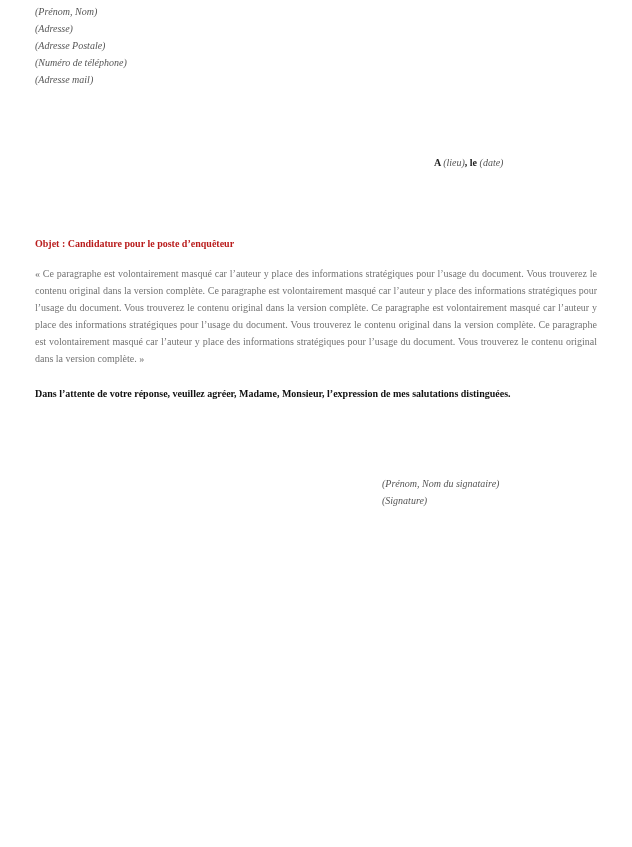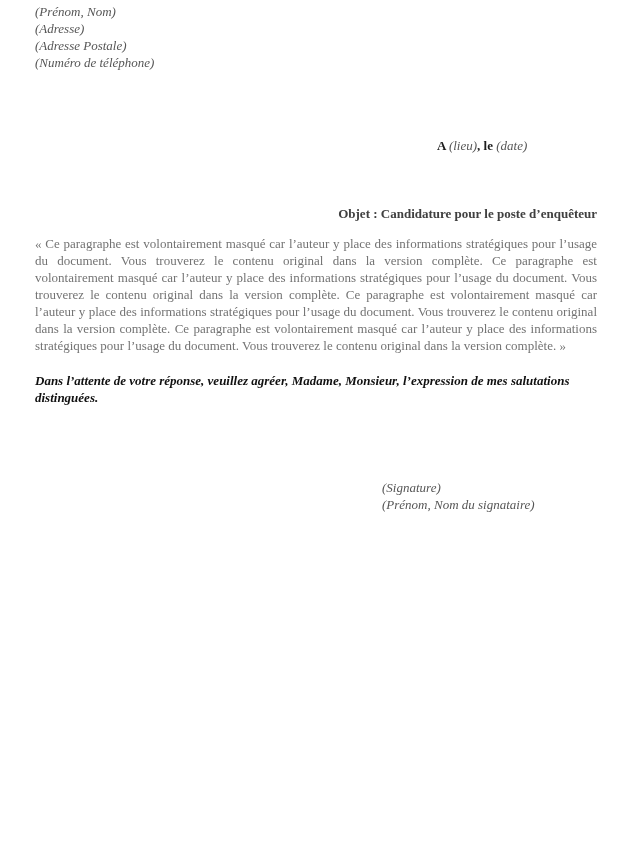--- a/index.html
+++ b/index.html
@@ -8,64 +8,65 @@
     background: #ffffff;
   }
   .page {
     position: relative;
     width: 632px;
     height: 847px;
     background: #ffffff;
     box-sizing: border-box;
     padding: 3px 35px 0 35px;
     font-family: "Liberation Serif", "DejaVu Serif", serif;
-    font-size: 13px;
+    font-size: 10px;
     line-height: 17px;
     color: #1c1c1c;
     overflow: hidden;
   }
   .muted { color: #565656; }
   .italic { font-style: italic; }
   .bold { font-weight: bold; }
 
   .sender-block { margin: 0; }
   .recipient-block { margin-top: 17px; margin-left: 390px; }
   .dateline { margin-top: 49px; margin-left: 389px; white-space: pre-wrap; }
-  .subject-line { margin-top: 34px; font-weight: bold; color: #404040; text-align: right; }
+  .subject-line { margin-top: 47px; font-weight: bold; color: #b91c1c; }
   .salutation-line { margin-top: 31px; }
   .body-paragraph {
     margin-top: 13px;
     text-align: justify;
     color: #737373;
   }
-  .closing-paragraph { margin-top: 18px; font-weight: bold; color: #111111; font-style: italic; }
+  .closing-paragraph { margin-top: 18px; font-weight: bold; color: #111111; }
   .signature-block { margin-top: 73px; margin-left: 347px; }
 </style>
 </head>
 <body>
 
 <div class="page">
 
   <div class="sender-block italic muted">
     <div>(Prénom, Nom)</div>
     <div>(Adresse)</div>
     <div>(Adresse Postale)</div>
     <div>(Numéro de téléphone)</div>
+    <div>(Adresse mail)</div>
   </div>
 
 
   <div class="dateline">
     <span class="bold">A </span><span class="italic muted">(lieu)</span><span class="bold">, le </span><span class="italic muted">(date)</span>
   </div>
 
   <div class="subject-line">Objet : Candidature pour le poste d’enquêteur</div>
 
 
   <div class="body-paragraph">« Ce paragraphe est volontairement masqué car l’auteur y place des informations stratégiques pour l’usage du document. Vous trouverez le contenu original dans la version complète. Ce paragraphe est volontairement masqué car l’auteur y place des informations stratégiques pour l’usage du document. Vous trouverez le contenu original dans la version complète. Ce paragraphe est volontairement masqué car l’auteur y place des informations stratégiques pour l’usage du document. Vous trouverez le contenu original dans la version complète. Ce paragraphe est volontairement masqué car l’auteur y place des informations stratégiques pour l’usage du document. Vous trouverez le contenu original dans la version complète. »</div>
 
   <div class="closing-paragraph">Dans l’attente de votre réponse, veuillez agréer, Madame, Monsieur, l’expression de mes salutations distinguées.</div>
 
   <div class="signature-block italic muted">
+    <div>(Prénom, Nom du signataire)</div>
     <div>(Signature)</div>
-    <div>(Prénom, Nom du signataire)</div>
   </div>
 
 </div>
 
 </body></html>

